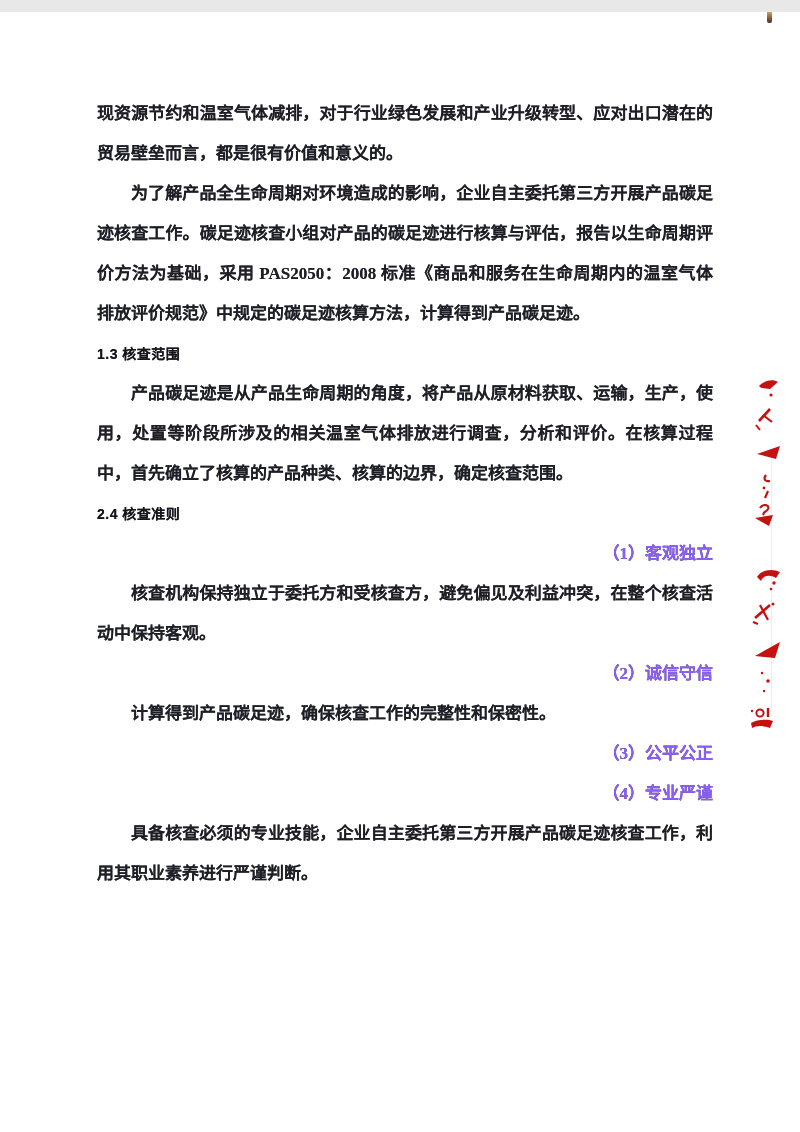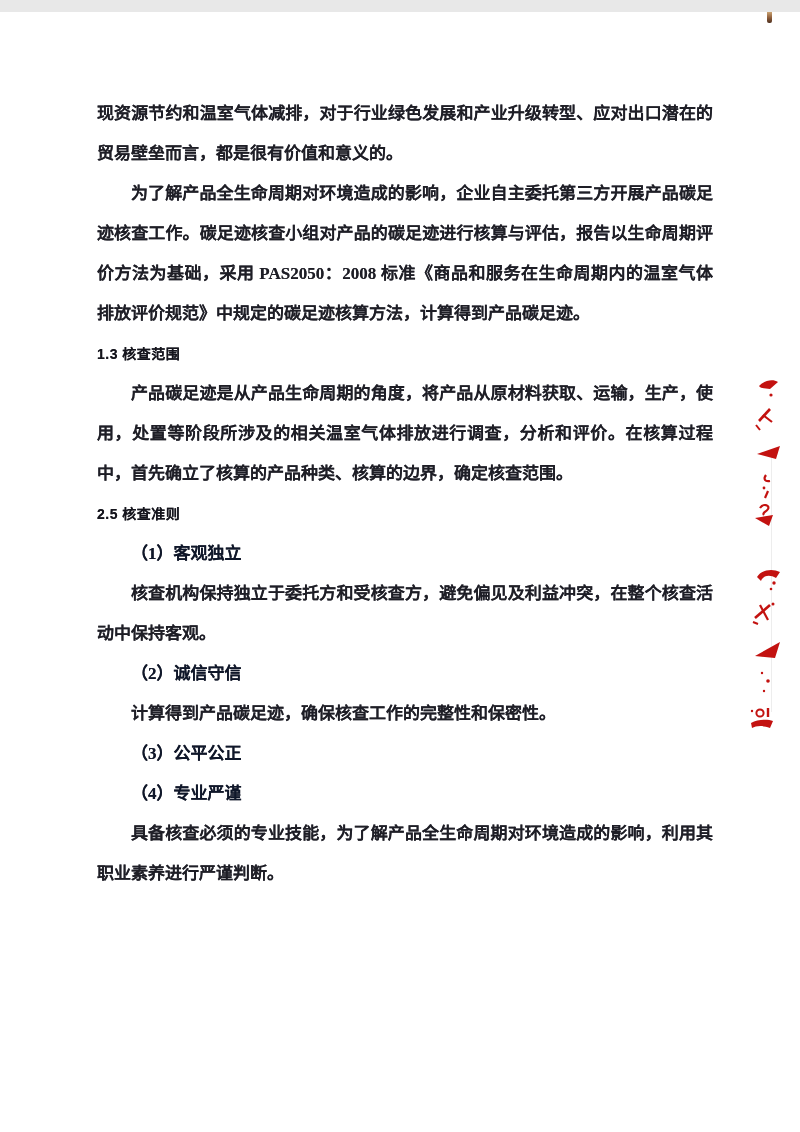--- a/index.html
+++ b/index.html
@@ -33,23 +33,24 @@
     font-weight:800;
     color:#15151d;
     margin-top:4px;
     letter-spacing:.5px;
     text-shadow:0 0 .5px rgba(20,20,30,.8);
   }
   .subheading{
     font-size:17px;
     line-height:40px;
     font-weight:700;
-    color:#0f172a;
+    color:#8b5cf6;
     text-indent:34px;
     text-shadow:0 0 .5px rgba(25,25,35,.8);
+    text-align:right;
   }
   
   .edge-mark-top{
     position:absolute;
     left:767px;top:0;
     width:5px;height:11px;
     background:linear-gradient(#caa271 0%,#8a5a38 55%,#4e3020 100%);
     border-radius:0 0 2px 2px;
   }
   
@@ -76,28 +77,28 @@
 </head>
 <body>
 
 <div class="page">
 
   <main class="content">
     <p class="body">现资源节约和温室气体减排，对于行业绿色发展和产业升级转型、应对出口潜在的贸易壁垒而言，都是很有价值和意义的。</p>
     <p class="body indent">为了解产品全生命周期对环境造成的影响，企业自主委托第三方开展产品碳足迹核查工作。碳足迹核查小组对产品的碳足迹进行核算与评估，报告以生命周期评价方法为基础，采用 PAS2050：2008 标准《商品和服务在生命周期内的温室气体排放评价规范》中规定的碳足迹核算方法，计算得到产品碳足迹。</p>
     <h2 class="heading">1.3 核查范围</h2>
     <p class="body indent">产品碳足迹是从产品生命周期的角度，将产品从原材料获取、运输，生产，使用，处置等阶段所涉及的相关温室气体排放进行调查，分析和评价。在核算过程中，首先确立了核算的产品种类、核算的边界，确定核查范围。</p>
-    <h2 class="heading">2.5 核查准则</h2>
+    <h2 class="heading">2.4 核查准则</h2>
     <p class="subheading">（1）客观独立</p>
     <p class="body indent">核查机构保持独立于委托方和受核查方，避免偏见及利益冲突，在整个核查活动中保持客观。</p>
     <p class="subheading">（2）诚信守信</p>
     <p class="body indent">计算得到产品碳足迹，确保核查工作的完整性和保密性。</p>
     <p class="subheading">（3）公平公正</p>
     <p class="subheading">（4）专业严谨</p>
-    <p class="body indent">具备核查必须的专业技能，为了解产品全生命周期对环境造成的影响，利用其职业素养进行严谨判断。</p>
+    <p class="body indent">具备核查必须的专业技能，企业自主委托第三方开展产品碳足迹核查工作，利用其职业素养进行严谨判断。</p>
   </main>
 
   <div class="edge-mark-top"></div>
   <div class="scan-streak"></div>
 
   <div class="margin-marks">
     <svg class="ink mk-a" viewBox="0 0 30 28">
       <path d="M2,8 C8,2 16,1 21,4 L13,11 C9,10 4,11 2,8 Z" fill="#c31210"></path>
       <circle cx="14" cy="17" r="1.6" fill="#c31210"></circle>
     </svg>

